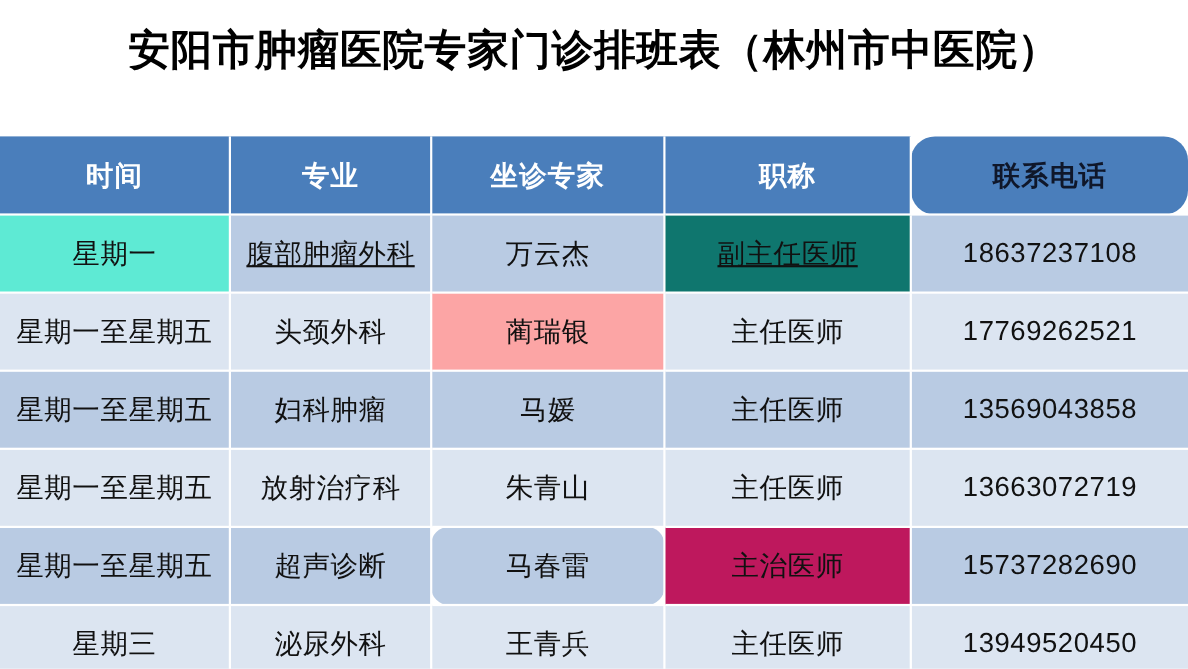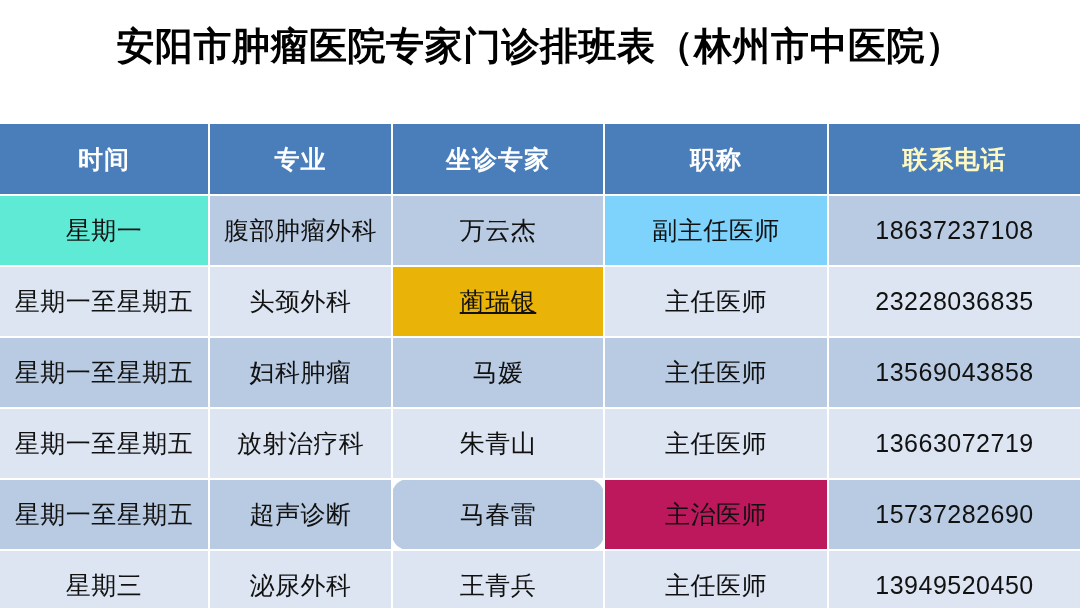--- a/index.html
+++ b/index.html
@@ -113,37 +113,37 @@
       <col class="c-doctor">
       <col class="c-title">
       <col class="c-phone">
     </colgroup>
     <thead>
       <tr>
         <th style="background: rgb(74, 126, 187); color: rgb(255, 255, 255); border-right-color: rgb(255, 255, 255); border-bottom-color: rgb(255, 255, 255);">时间</th>
         <th style="background: rgb(74, 126, 187); color: rgb(255, 255, 255); border-right-color: rgb(255, 255, 255); border-bottom-color: rgb(255, 255, 255);">专业</th>
         <th style="background: rgb(74, 126, 187); color: rgb(255, 255, 255); border-right-color: rgb(255, 255, 255); border-bottom-color: rgb(255, 255, 255);">坐诊专家</th>
         <th style="background: rgb(74, 126, 187); color: rgb(255, 255, 255); border-right-color: rgb(255, 255, 255); border-bottom-color: rgb(255, 255, 255);">职称</th>
-        <th style="background: rgb(74, 126, 187); color: #fef9c3; border-right-color: rgb(255, 255, 255); border-bottom-color: rgb(255, 255, 255);">联系电话</th>
+        <th style="background: rgb(74, 126, 187); color: #0f172a; border-right-color: rgb(255, 255, 255); border-bottom-color: rgb(255, 255, 255); border-radius: 22px;">联系电话</th>
       </tr>
     </thead>
     <tbody id="schedule-body">
       <tr class="row-dark">
         <td style="background: #5eead4; color: rgb(17, 17, 17); border-right-color: rgb(255, 255, 255); border-bottom-color: rgb(255, 255, 255);">星期一</td>
-        <td style="background: rgb(185, 203, 227); color: rgb(17, 17, 17); border-right-color: rgb(255, 255, 255); border-bottom-color: rgb(255, 255, 255);">腹部肿瘤外科</td>
+        <td style="background: rgb(185, 203, 227); color: rgb(17, 17, 17); border-right-color: rgb(255, 255, 255); border-bottom-color: rgb(255, 255, 255); text-decoration: underline;">腹部肿瘤外科</td>
         <td style="background: rgb(185, 203, 227); color: rgb(17, 17, 17); border-right-color: rgb(255, 255, 255); border-bottom-color: rgb(255, 255, 255); margin-top: 14px;">万云杰</td>
-        <td style="background: #7dd3fc; color: rgb(17, 17, 17); border-right-color: rgb(255, 255, 255); border-bottom-color: rgb(255, 255, 255);">副主任医师</td>
+        <td style="background: #0f766e; color: rgb(17, 17, 17); border-right-color: rgb(255, 255, 255); border-bottom-color: rgb(255, 255, 255); text-decoration: underline;">副主任医师</td>
         <td class="cell-phone" style="background: rgb(185, 203, 227); color: rgb(17, 17, 17); border-right-color: rgb(255, 255, 255); border-bottom-color: rgb(255, 255, 255);">18637237108</td>
       </tr>
       <tr class="row-light">
         <td style="background: rgb(220, 229, 241); color: rgb(17, 17, 17); border-right-color: rgb(255, 255, 255); border-bottom-color: rgb(255, 255, 255);">星期一至星期五</td>
         <td style="background: rgb(220, 229, 241); color: rgb(17, 17, 17); border-right-color: rgb(255, 255, 255); border-bottom-color: rgb(255, 255, 255);">头颈外科</td>
-        <td style="background: #eab308; color: rgb(17, 17, 17); border-right-color: rgb(255, 255, 255); border-bottom-color: rgb(255, 255, 255); text-decoration: underline;">蔺瑞银</td>
+        <td style="background: #fca5a5; color: rgb(17, 17, 17); border-right-color: rgb(255, 255, 255); border-bottom-color: rgb(255, 255, 255);">蔺瑞银</td>
         <td style="background: rgb(220, 229, 241); color: rgb(17, 17, 17); border-right-color: rgb(255, 255, 255); border-bottom-color: rgb(255, 255, 255);">主任医师</td>
-        <td class="cell-phone" style="background: rgb(220, 229, 241); color: rgb(17, 17, 17); border-right-color: rgb(255, 255, 255); border-bottom-color: rgb(255, 255, 255);">23228036835</td>
+        <td class="cell-phone" style="background: rgb(220, 229, 241); color: rgb(17, 17, 17); border-right-color: rgb(255, 255, 255); border-bottom-color: rgb(255, 255, 255);">17769262521</td>
       </tr>
       <tr class="row-dark">
         <td style="background: rgb(185, 203, 227); color: rgb(17, 17, 17); border-right-color: rgb(255, 255, 255); border-bottom-color: rgb(255, 255, 255);">星期一至星期五</td>
         <td style="background: rgb(185, 203, 227); color: rgb(17, 17, 17); border-right-color: rgb(255, 255, 255); border-bottom-color: rgb(255, 255, 255); margin-left: 20px;">妇科肿瘤</td>
         <td style="background: rgb(185, 203, 227); color: rgb(17, 17, 17); border-right-color: rgb(255, 255, 255); border-bottom-color: rgb(255, 255, 255);">马媛</td>
         <td style="background: rgb(185, 203, 227); color: rgb(17, 17, 17); border-right-color: rgb(255, 255, 255); border-bottom-color: rgb(255, 255, 255);">主任医师</td>
         <td class="cell-phone" style="background: rgb(185, 203, 227); color: rgb(17, 17, 17); border-right-color: rgb(255, 255, 255); border-bottom-color: rgb(255, 255, 255);">13569043858</td>
       </tr>
       <tr class="row-light">
         <td style="background: rgb(220, 229, 241); color: rgb(17, 17, 17); border-right-color: rgb(255, 255, 255); border-bottom-color: rgb(255, 255, 255);">星期一至星期五</td>

